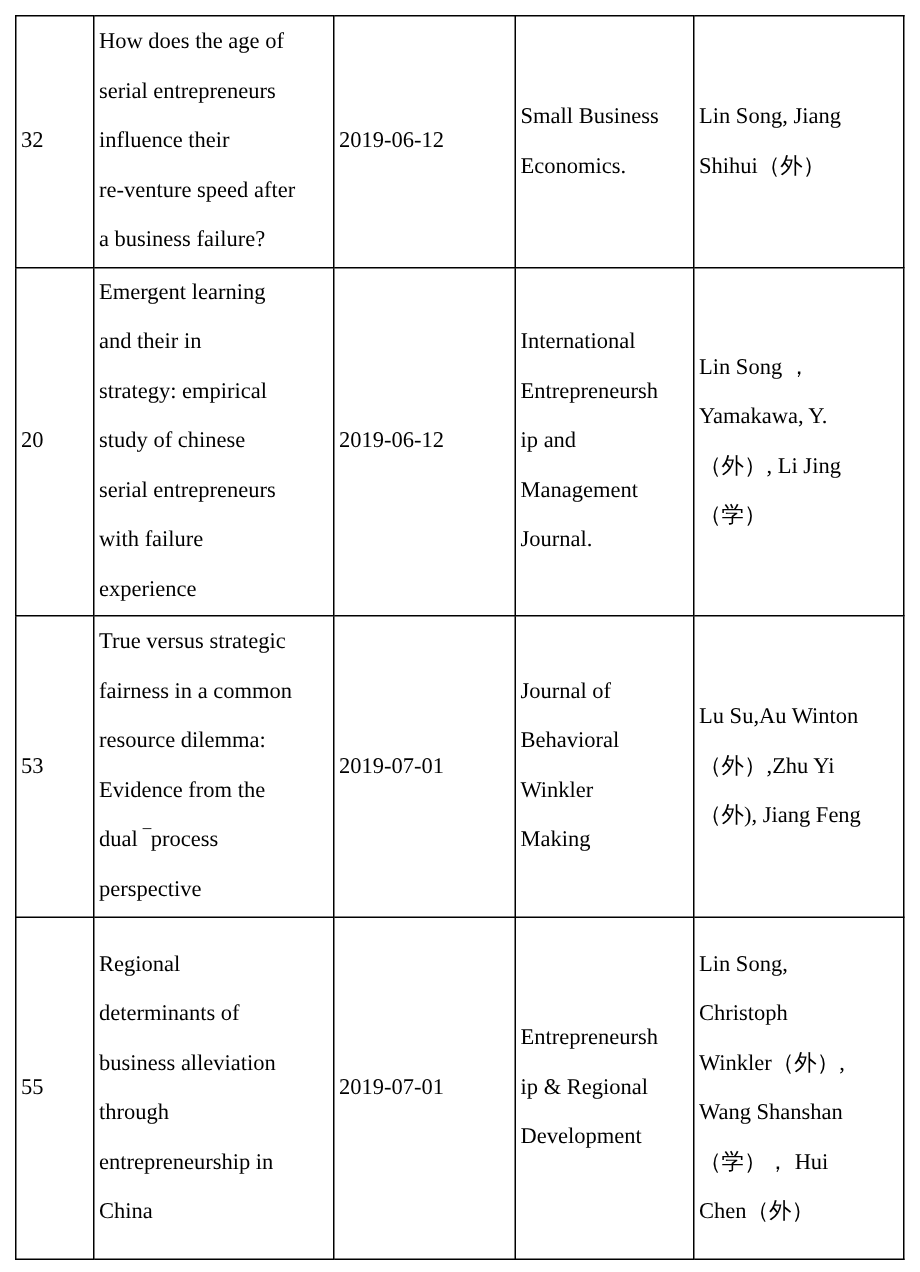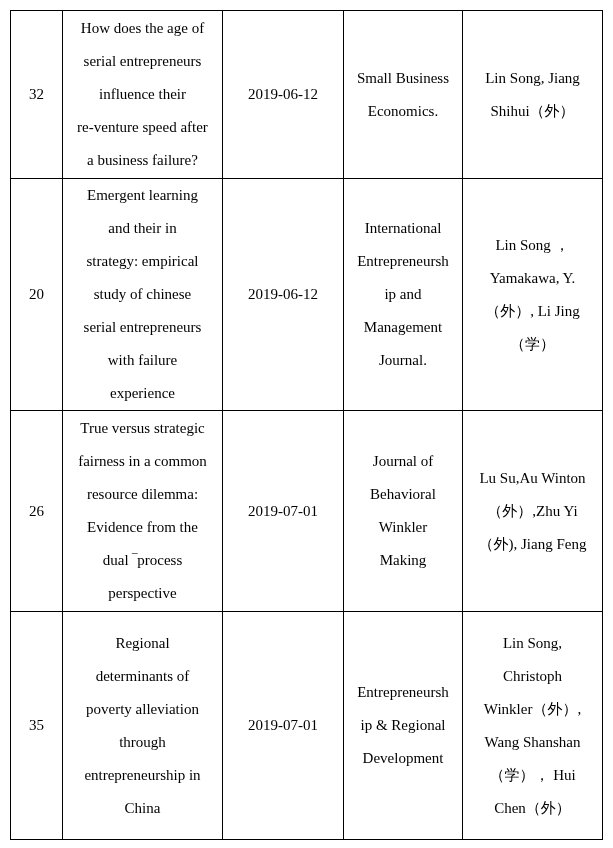--- a/index.html
+++ b/index.html
@@ -17,21 +17,21 @@
   table.pub-table {
     position: absolute;
     left: 10px;
     top: 10px;
     border-collapse: collapse;
     table-layout: fixed;
     width: 592px;
   }
   table.pub-table td {
     border: 1px solid #000000;
-    text-align: center;
+    text-align: left;
     vertical-align: middle;
     white-space: pre-line;
     font-size: 15px;
     line-height: 2.2;
     padding: 0 3px;
     overflow: hidden;
   }
   tr.r0 { height: 168px; }
   tr.r1 { height: 231px; }
   tr.r2 { height: 201px; }
@@ -81,41 +81,41 @@
 Entrepreneursh
 ip and
 Management
 Journal.</td>
       <td>Lin Song ，
 Yamakawa, Y.
 （外）, Li Jing
 （学）</td>
     </tr>
     <tr class="r2">
-      <td>26</td>
+      <td>53</td>
       <td>True versus strategic
 fairness in a common
 resource dilemma:
 Evidence from the
 dual ‾process
 perspective</td>
       <td>2019-07-01</td>
       <td>Journal of
 Behavioral
 Winkler
 Making</td>
       <td>Lu Su,Au Winton
 （外）,Zhu Yi
 （外), Jiang Feng</td>
     </tr>
     <tr class="r3">
-      <td>35</td>
+      <td>55</td>
       <td>Regional
 determinants of
-poverty alleviation
+business alleviation
 through
 entrepreneurship in
 China</td>
       <td>2019-07-01</td>
       <td>Entrepreneursh
 ip &amp; Regional
 Development</td>
       <td>Lin Song,
 Christoph
 Winkler（外）,

